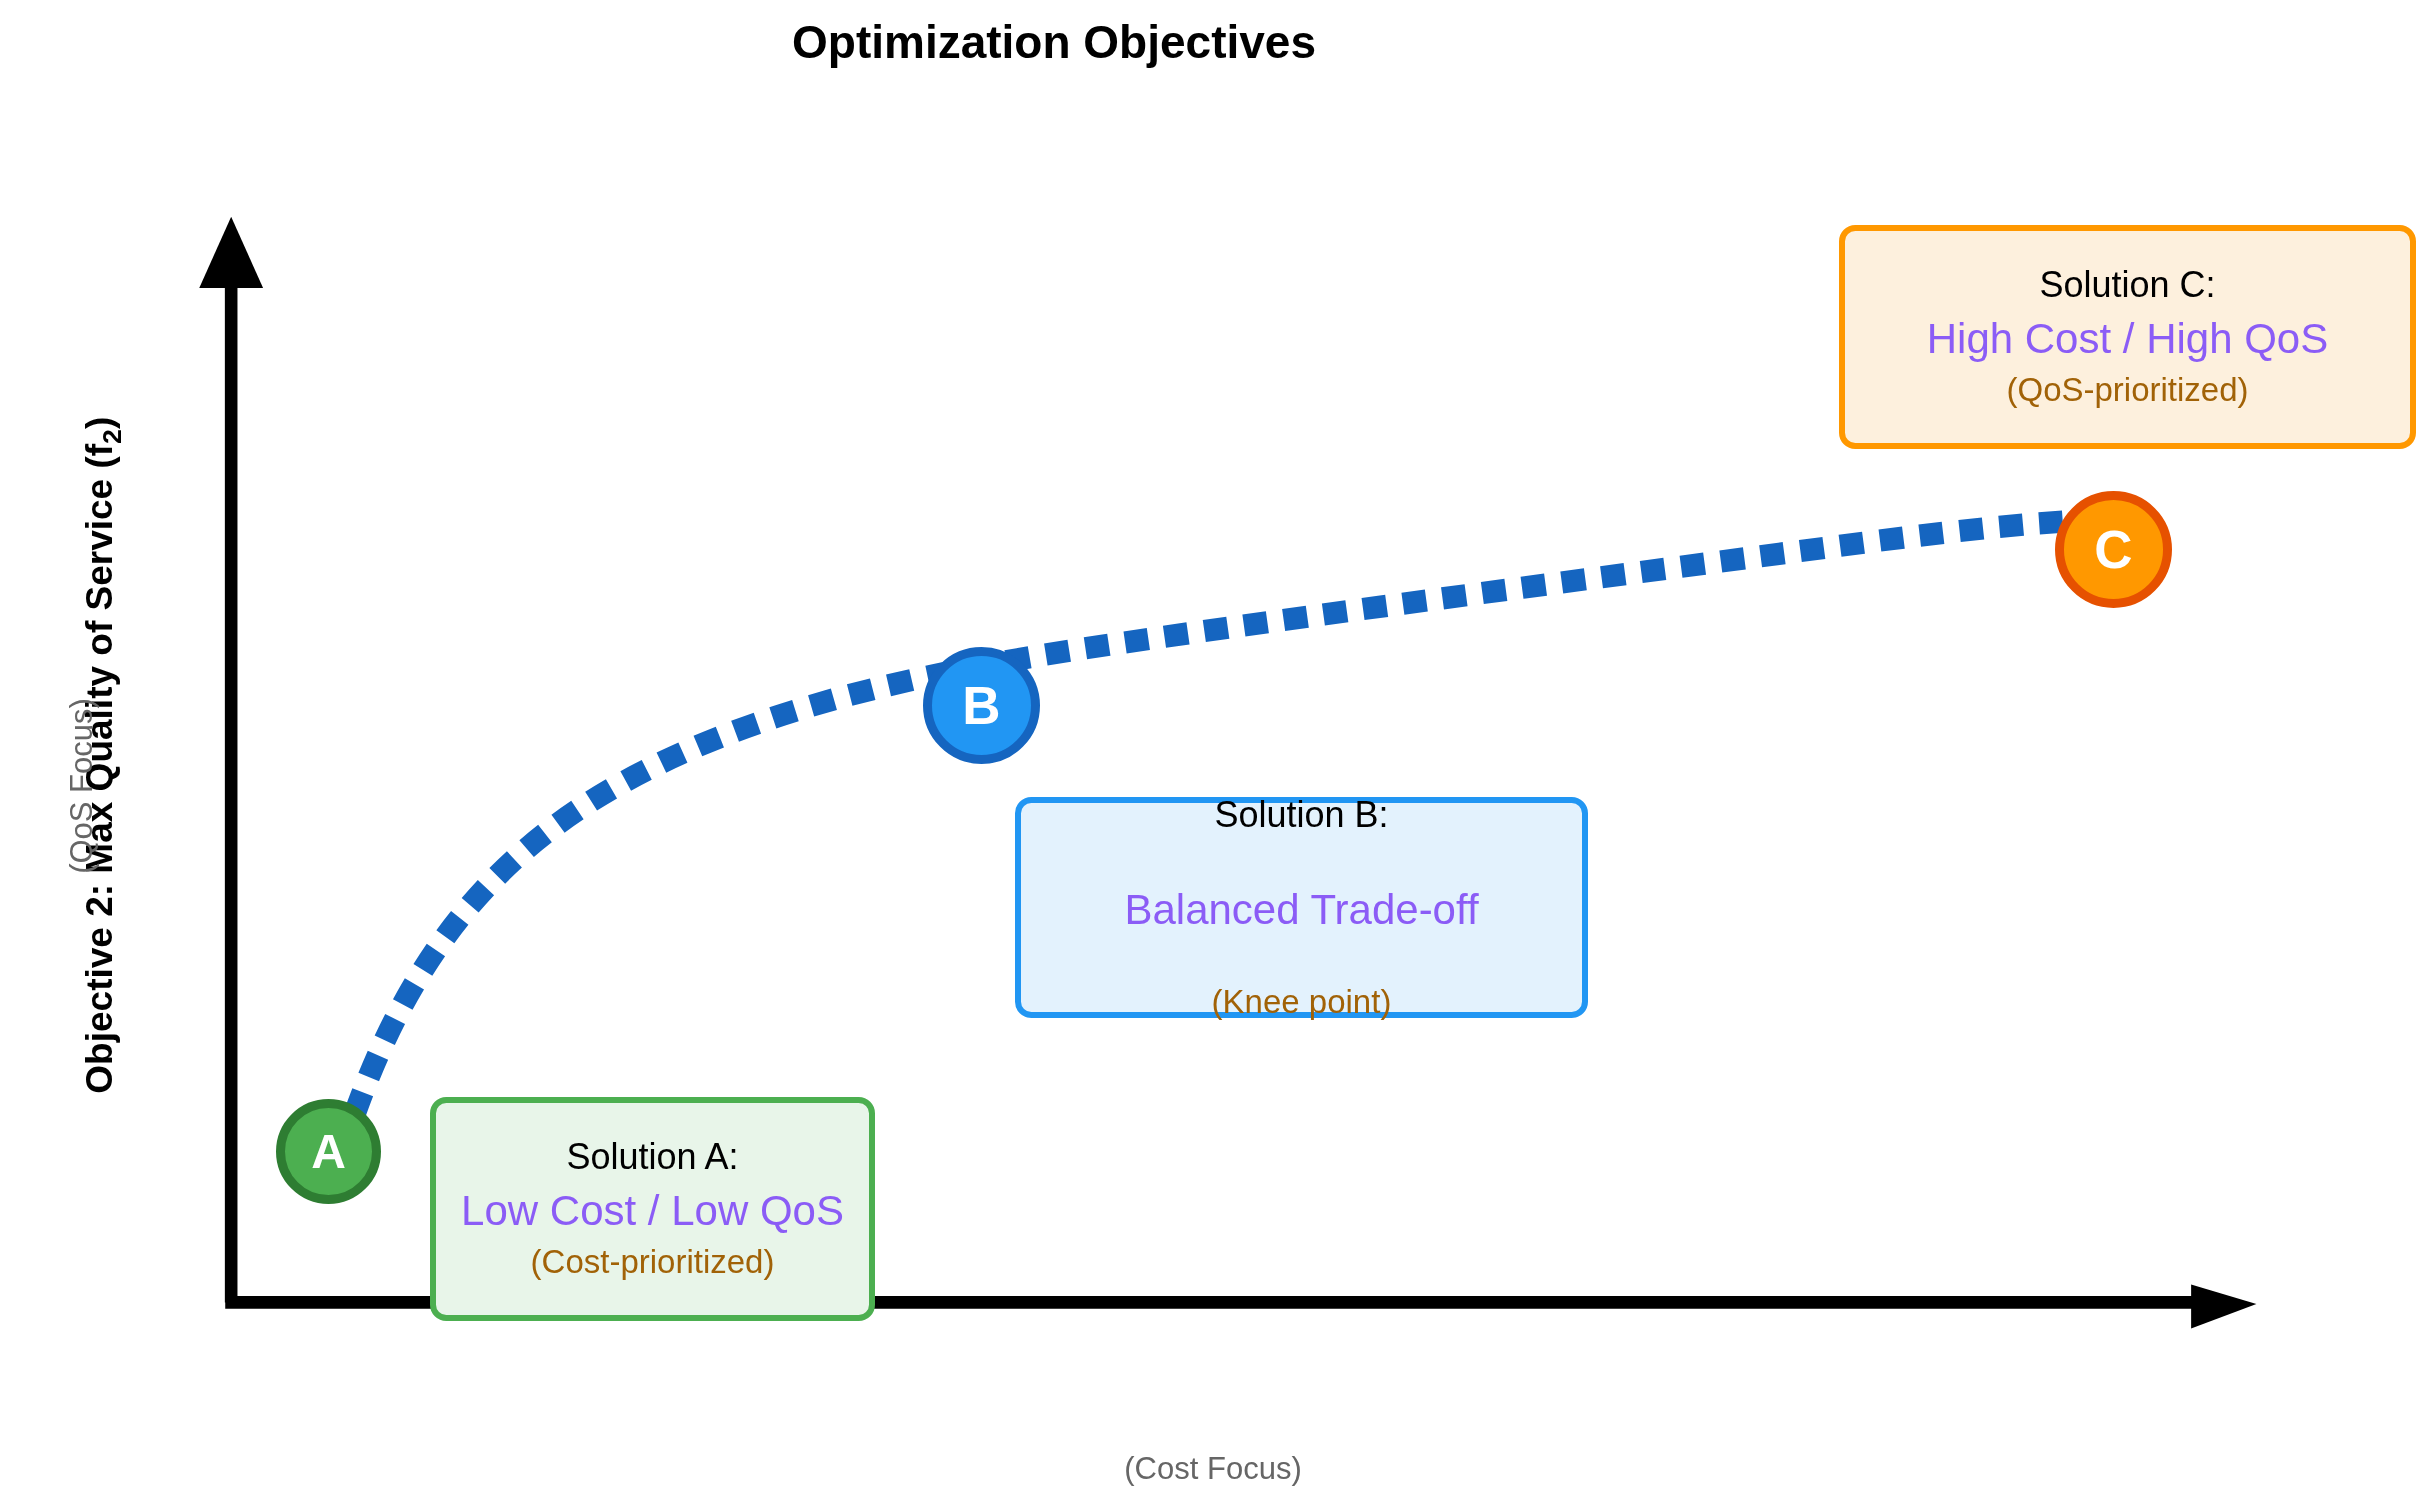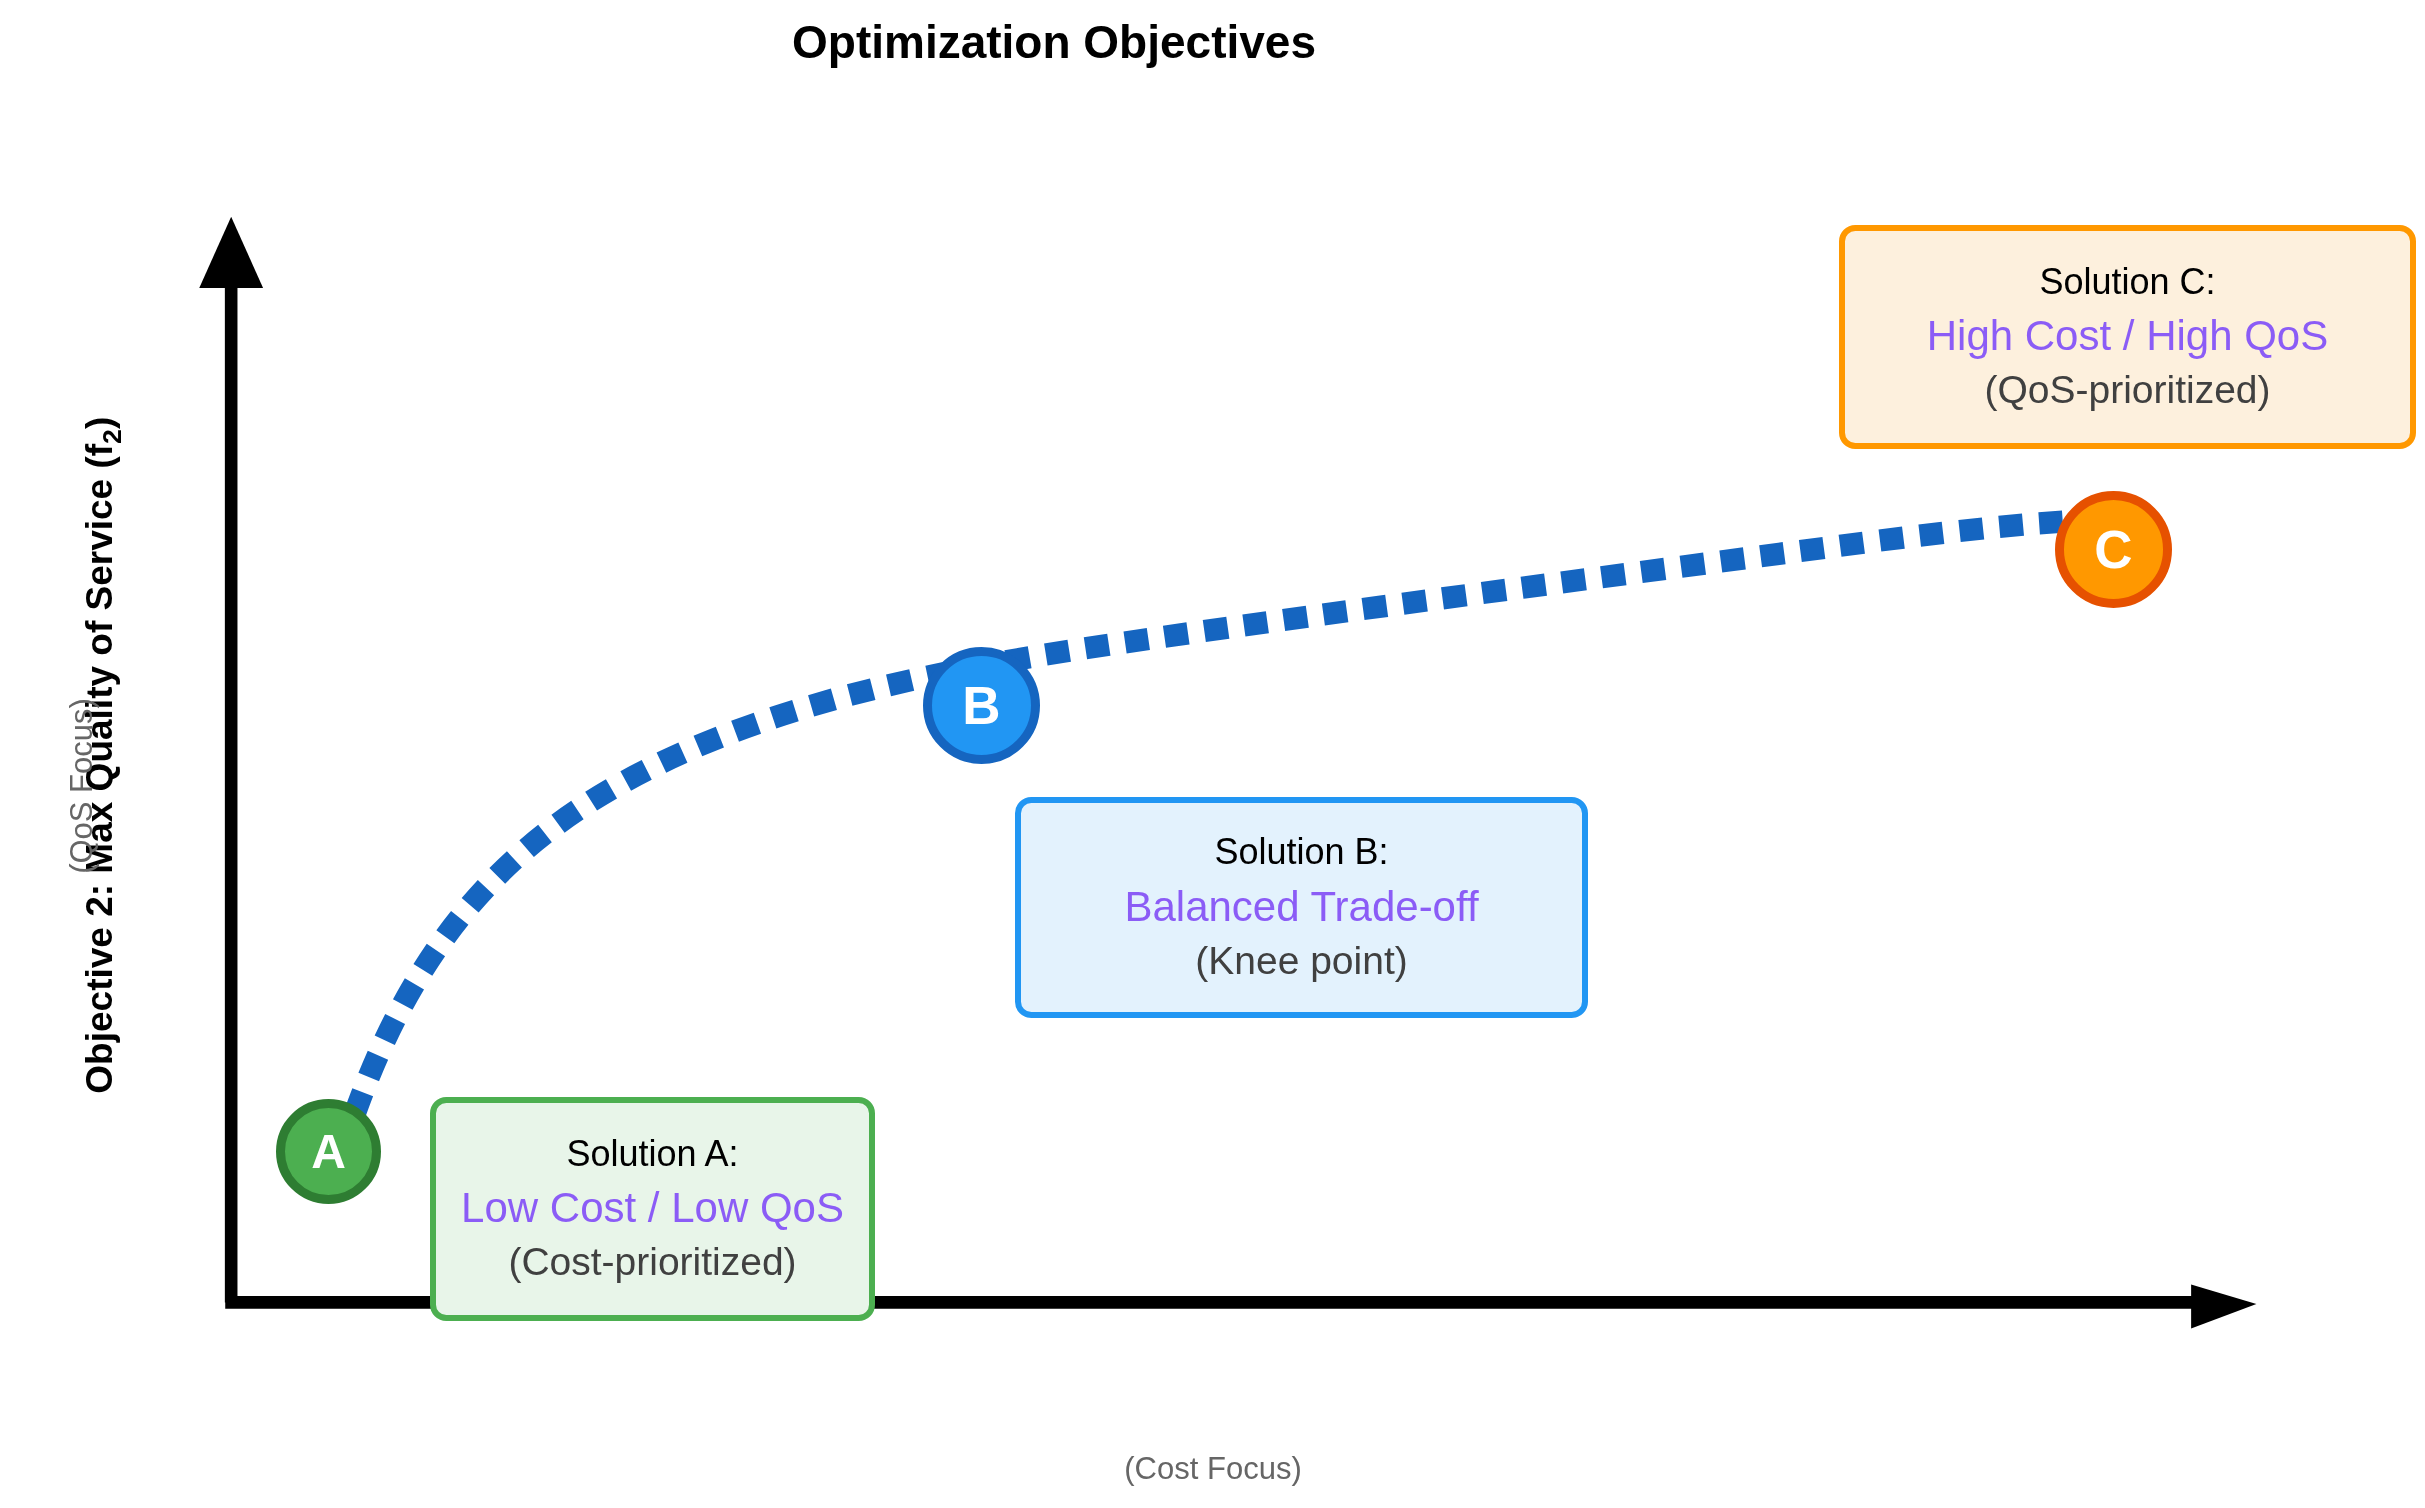--- a/index.html
+++ b/index.html
@@ -150,36 +150,37 @@
     margin-bottom: 13.4px;
   }
   .callout .c-desc {
     font-size: 42px;
     font-weight: normal;
     color: #8b5cf6;
     line-height: 1.05;
     margin-bottom: 12px;
   }
   .callout .c-note {
-    font-size: 39px;
-    color: #404040;
+    font-size: 33px;
+    color: #a16207;
     line-height: 1.05;
   }
 
   #callout-a {
     left: 430px;  top: 1097px;
     width: 445px; height: 224px;
     background: #E8F5E9;
     border: 6.7px solid #4CAF50;
   }
   #callout-b {
     left: 1015px; top: 797px;
     width: 573px; height: 221px;
     background: #E3F2FD;
     border: 6.7px solid #2196F3;
+    gap: 41px;
   }
   #callout-c {
     left: 1839px; top: 225px;
     width: 577px; height: 224px;
     background: #FDF0DD;
     border: 6.7px solid #FF9800;
   }
 </style>
 </head>
 <body>

